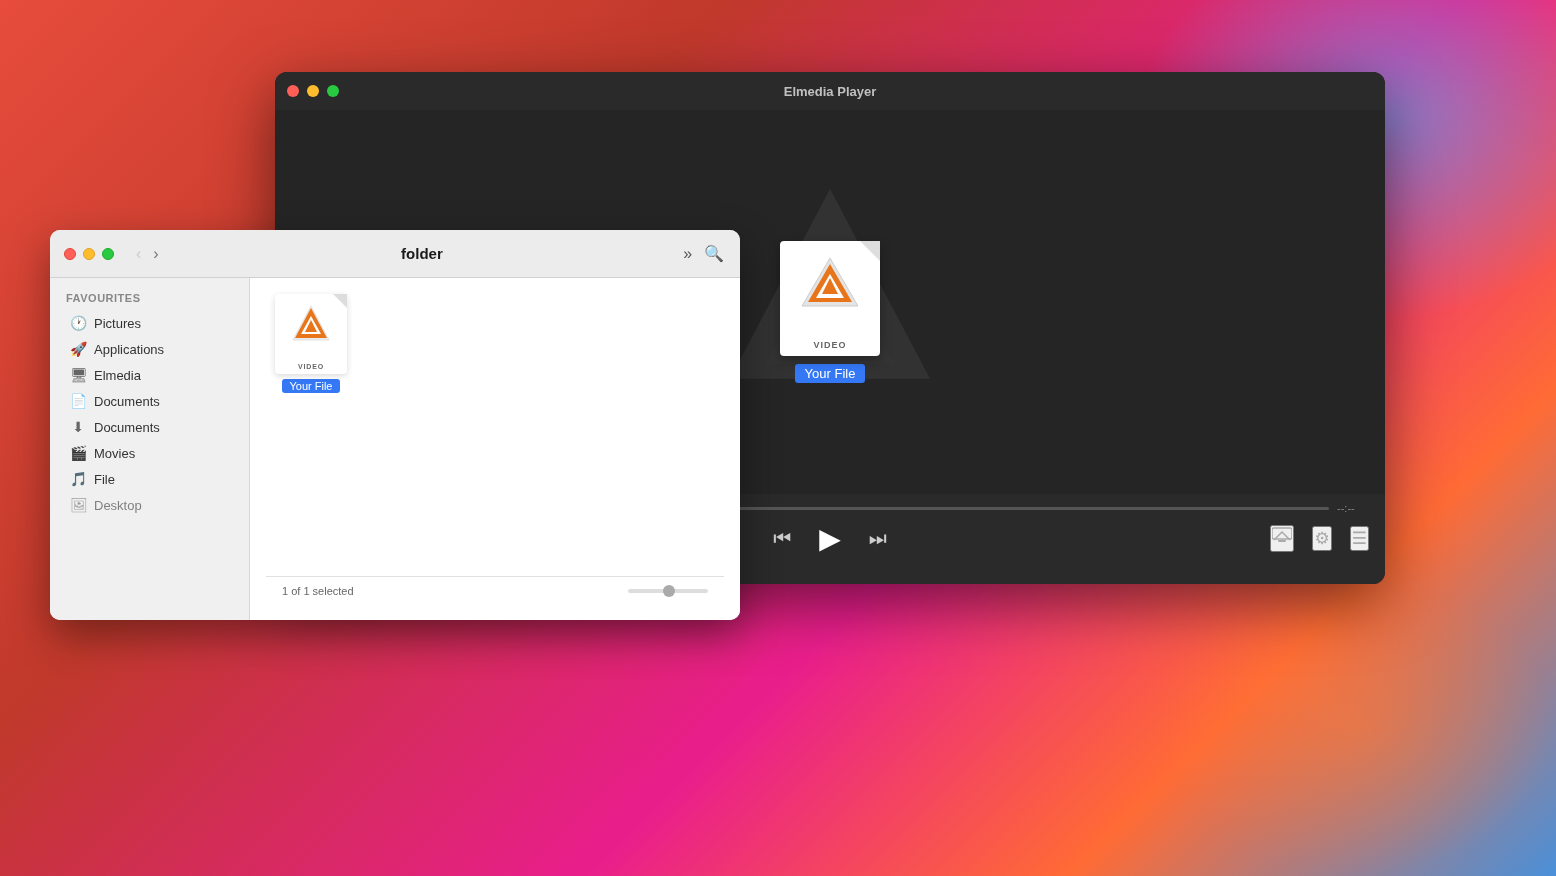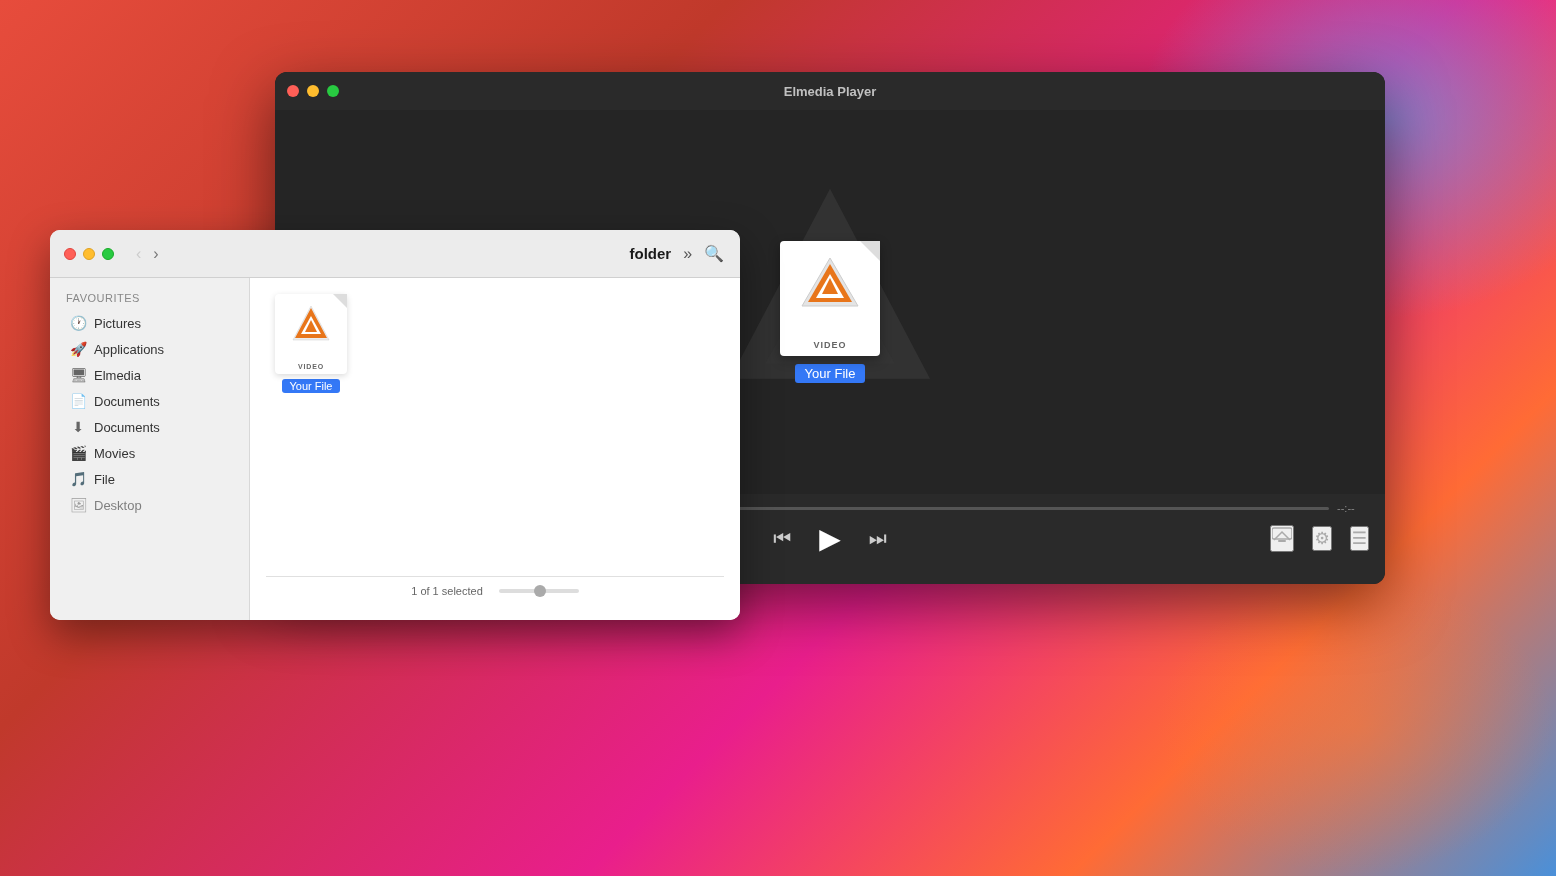--- a/index.html
+++ b/index.html
@@ -293,21 +293,21 @@
       cursor: pointer;
       padding: 2px 4px;
     }
     .nav-btn.disabled { color: #ccc; cursor: default; }
 
     .finder-path {
       flex: 1;
       font-size: 15px;
       font-weight: 600;
       color: #1a1a1a;
-      text-align: right;
+      text-align: center;
     }
 
     .finder-toolbar-right {
       display: flex;
       gap: 8px;
       align-items: center;
     }
 
     .finder-toolbar-btn {
       background: none;
@@ -328,21 +328,21 @@
       width: 200px;
       background: #f0f0f0;
       border-right: 1px solid #d8d8d8;
       padding: 14px 0;
       overflow-y: auto;
       flex-shrink: 0;
     }
 
     .sidebar-section-title {
       font-size: 11px;
-      font-weight: 400;
+      font-weight: 700;
       color: #888;
       letter-spacing: 0.5px;
       padding: 0 16px 6px;
       text-transform: uppercase;
     }
 
     .sidebar-item {
       display: flex;
       align-items: center;
       gap: 8px;
@@ -428,21 +428,21 @@
       border-radius: 3px;
       margin-top: 5px;
       text-align: center;
     }
 
     .finder-status-bar {
       height: 28px;
       border-top: 1px solid #e0e0e0;
       display: flex;
       align-items: center;
-      justify-content: center;
+      justify-content: space-between;
       gap: 16px;
       background: white;
       flex-shrink: 0;
       padding: 0 16px;
     }
 
     .status-text {
       font-size: 11px;
       color: #666;
     }

